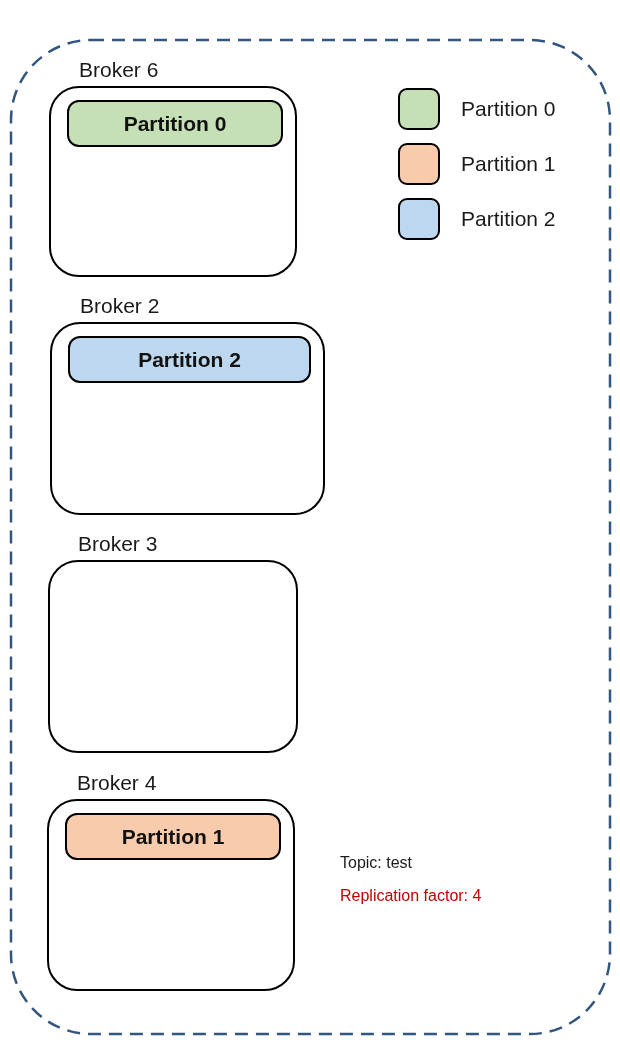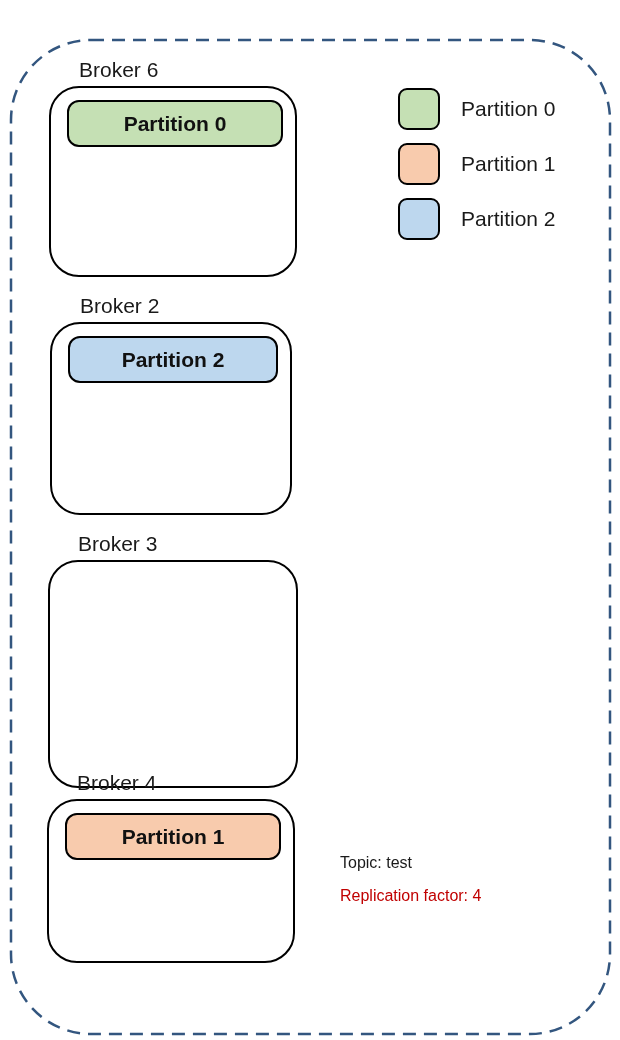--- a/index.html
+++ b/index.html
@@ -52,23 +52,23 @@
     border: 2px solid #000000;
     border-radius: 12px;
     display: flex;
     align-items: center;
     justify-content: center;
     font-size: 21px;
     font-weight: bold;
     color: #111111;
   }
   .broker-1 { left: 49px; top: 86px;  width: 248px; height: 191px; }
-  .broker-2 { left: 50px; top: 322px; width: 242px; height: 193px; }
-  .broker-3 { left: 48px; top: 560px; width: 250px; height: 228px; }
-  .broker-4 { left: 47px; top: 799px; width: 248px; height: 164px; }
+  .broker-2 { left: 50px; top: 322px; width: 275px; height: 193px; }
+  .broker-3 { left: 48px; top: 560px; width: 250px; height: 193px; }
+  .broker-4 { left: 47px; top: 799px; width: 248px; height: 192px; }
 
   .legend {
     position: absolute;
     left: 398px;
     top: 88px;
     display: flex;
     flex-direction: column;
     gap: 13px;
   }
   .legend-item {

